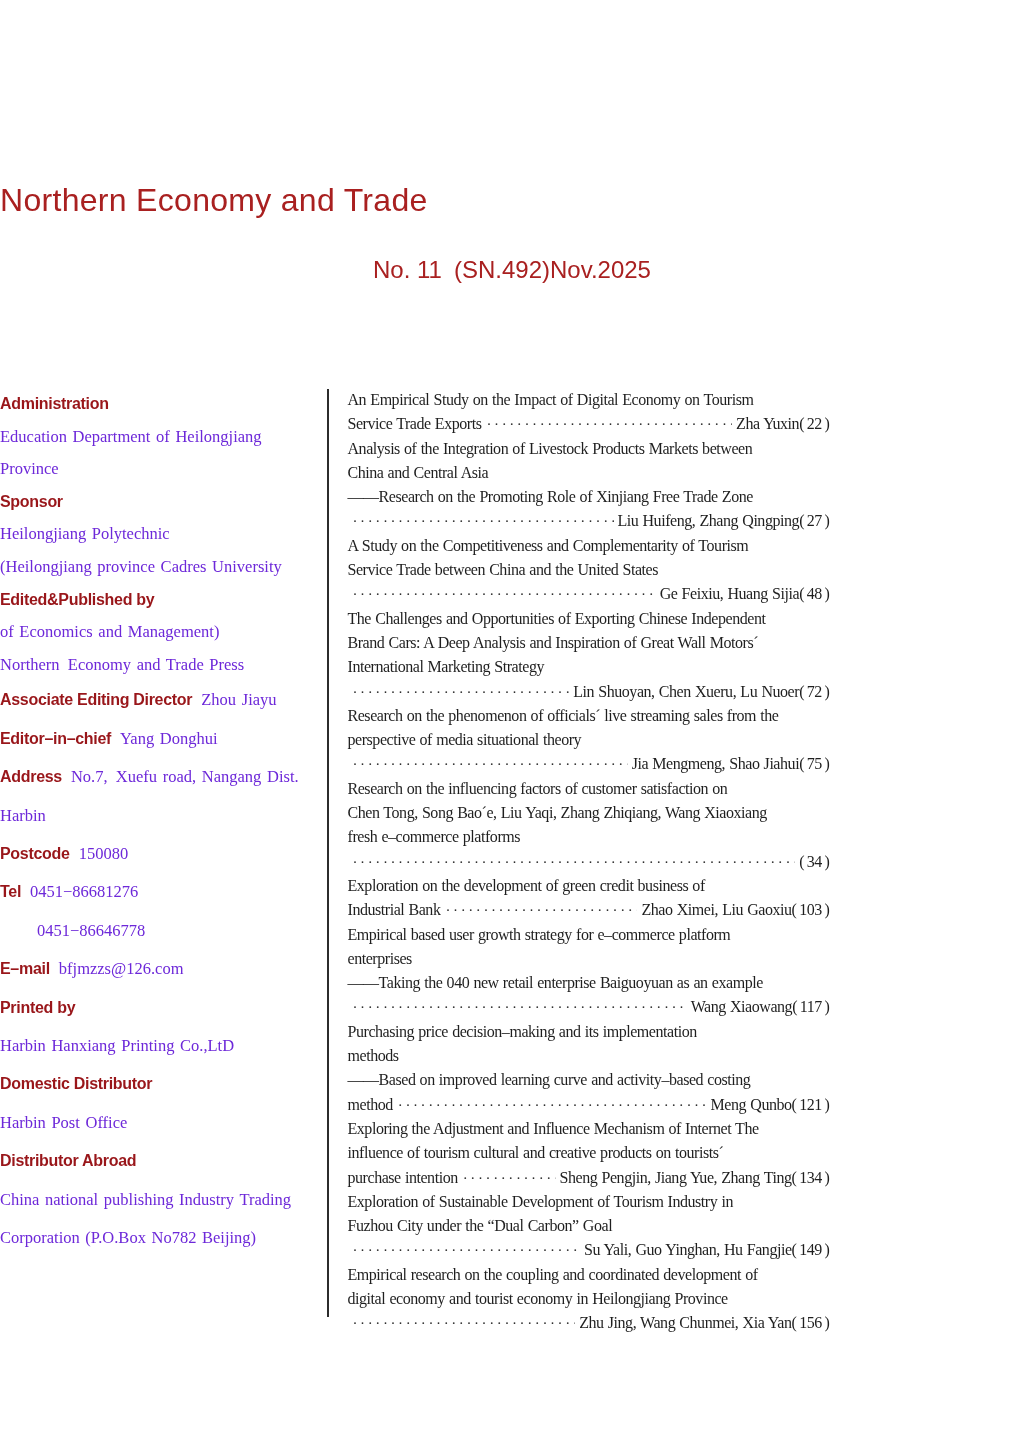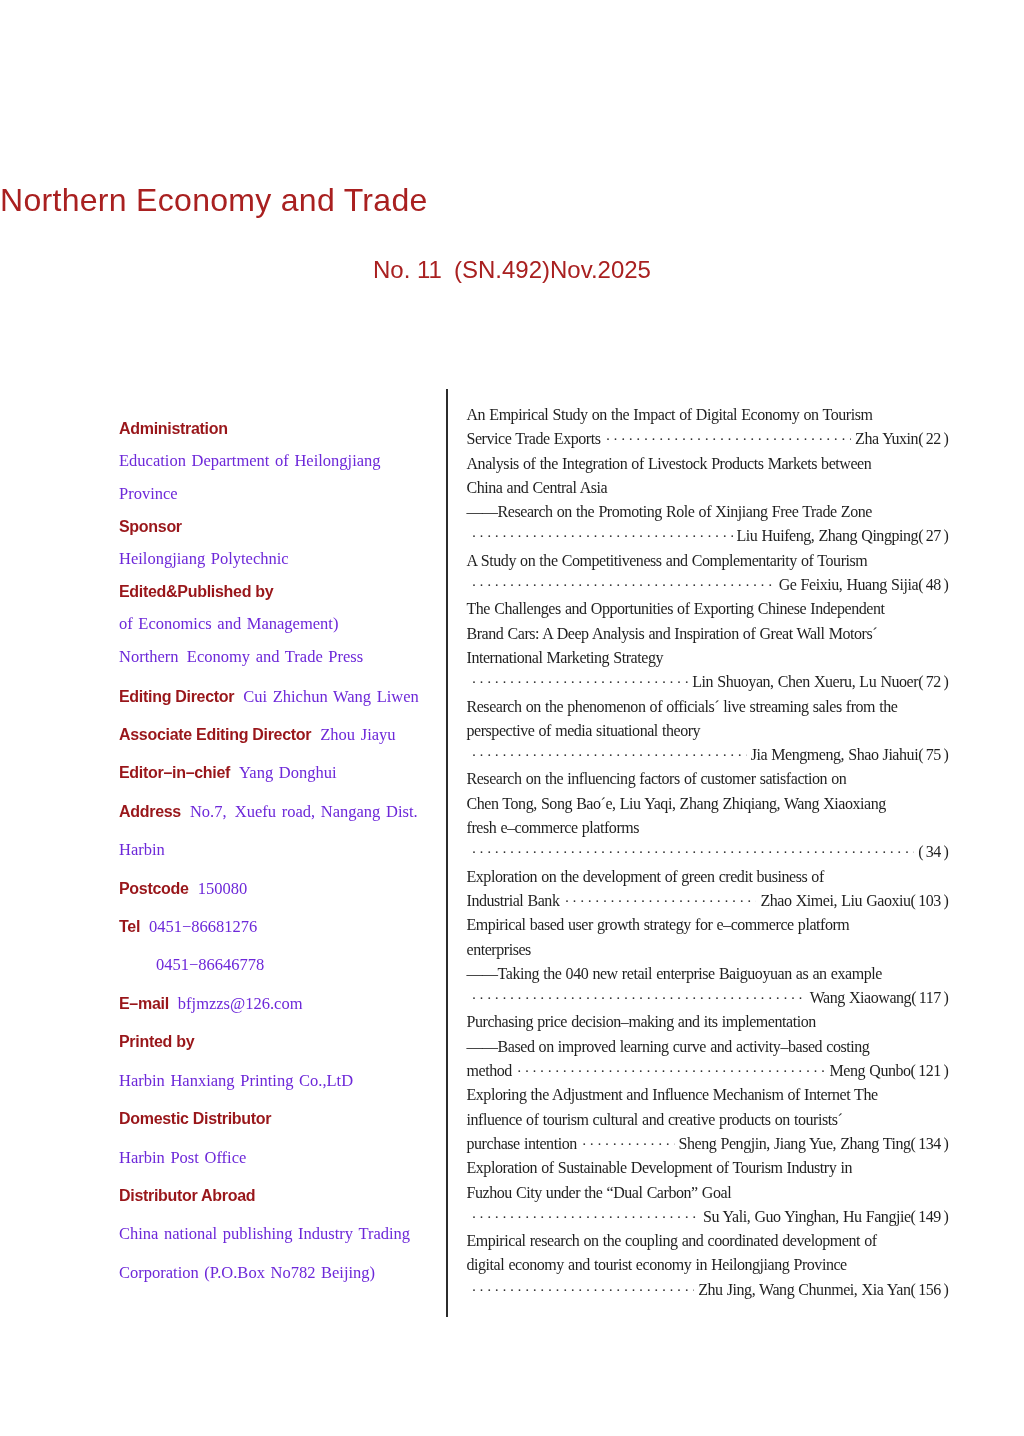--- a/index.html
+++ b/index.html
@@ -9,21 +9,21 @@
   }
   .page-header { text-align:left; padding-top:183px; }
   .journal-title {
     font-family:"Liberation Sans", sans-serif; font-size:32px; line-height:34px;
     color:#a92020; letter-spacing:0.3px;
   }
   .journal-issue-line {
     margin-top:40px; font-family:"Liberation Sans", sans-serif; font-size:24px;
     line-height:26px; color:#a92020; display:flex; justify-content:center; 
   }
-  .columns { display:flex; margin-left:119px; margin-top:105px; align-items:center;gap:8px; }
+  .columns { display:flex; margin-top:105px; align-items:flex-start;gap:8px; }
   .left-column { width:319px; flex:none; }
   .v-divider { flex:none; width:1.5px; height:928px; background:#2c2c2c; margin-top:1px; }
   .right-column { width:482px; flex:none; padding-left:11px; }
 
   
   .lc-line { line-height:32.6px; }
   .lc-line.wide { line-height:38.4px; }
   .lc-line.gap { margin-top:4px; }
   .lc-heading, .lc-label {
     font-family:"Liberation Sans", sans-serif; font-weight:700; font-size:16px;
@@ -59,24 +59,24 @@
     </div>
   </header>
 
   <div class="columns">
     <div class="left-column">
         <div class="lc-line lc-heading">Administration</div>
         <div class="lc-line lc-text">Education Department of Heilongjiang</div>
         <div class="lc-line lc-text">Province</div>
         <div class="lc-line lc-heading">Sponsor</div>
         <div class="lc-line lc-text">Heilongjiang Polytechnic</div>
+        <div class="lc-line lc-text">(Heilongjiang province Cadres University</div>
         <div class="lc-line lc-heading">Edited&amp;Published by</div>
         <div class="lc-line lc-text">of Economics and Management)</div>
         <div class="lc-line lc-text">Northern Economy and Trade Press</div>
-        <div class="lc-line wide gap lc-pair"><span class="lc-label">Editing Director</span><span class="lc-value">Cui Zhichun Wang Liwen</span></div>
         <div class="lc-line wide lc-pair"><span class="lc-label">Associate Editing Director</span><span class="lc-value">Zhou Jiayu</span></div>
         <div class="lc-line wide lc-pair"><span class="lc-label">Editor–in–chief</span><span class="lc-value">Yang Donghui</span></div>
         <div class="lc-line wide lc-pair"><span class="lc-label">Address</span><span class="lc-value">No.7, Xuefu road, Nangang Dist.</span></div>
         <div class="lc-line wide lc-text">Harbin</div>
         <div class="lc-line wide lc-pair"><span class="lc-label">Postcode</span><span class="lc-value">150080</span></div>
         <div class="lc-line wide lc-pair"><span class="lc-label">Tel</span><span class="lc-value">0451−86681276</span></div>
         <div class="lc-line wide indent lc-text">0451−86646778</div>
         <div class="lc-line wide lc-pair"><span class="lc-label">E–mail</span><span class="lc-value">bfjmzzs@126.com</span></div>
         <div class="lc-line wide lc-heading">Printed by</div>
         <div class="lc-line wide lc-text">Harbin Hanxiang Printing Co.,LtD</div>
@@ -102,20 +102,21 @@
           <div class="toc-line">China and Central Asia</div>
           <div class="toc-line">——Research on the Promoting Role of Xinjiang Free Trade Zone</div>
           <div class="toc-line leader">
             <span class="dots">······················································································································································</span>
             <span class="authors">Liu Huifeng, Zhang Qingping</span>
             <span class="pnum">( 27 )</span>
           </div>
         </div>
         <div class="toc-entry">
           <div class="toc-line">A Study on the Competitiveness and Complementarity of Tourism</div>
+          <div class="toc-line">Service Trade between China and the United States</div>
           <div class="toc-line leader">
             <span class="dots">······················································································································································</span>
             <span class="authors">Ge Feixiu, Huang Sijia</span>
             <span class="pnum">( 48 )</span>
           </div>
         </div>
         <div class="toc-entry">
           <div class="toc-line">The Challenges and Opportunities of Exporting Chinese Independent</div>
           <div class="toc-line">Brand Cars: A Deep Analysis and Inspiration of Great Wall Motors´</div>
           <div class="toc-line">International Marketing Strategy</div>
@@ -157,20 +158,21 @@
           <div class="toc-line">enterprises</div>
           <div class="toc-line">——Taking the 040 new retail enterprise Baiguoyuan as an example</div>
           <div class="toc-line leader">
             <span class="dots">······················································································································································</span>
             <span class="authors">Wang Xiaowang</span>
             <span class="pnum">( 117 )</span>
           </div>
         </div>
         <div class="toc-entry">
           <div class="toc-line">Purchasing price decision–making and its implementation</div>
+          <div class="toc-line">methods</div>
           <div class="toc-line">——Based on improved learning curve and activity–based costing</div>
           <div class="toc-line leader">
             <span class="pre">method</span>
             <span class="dots">······················································································································································</span>
             <span class="authors">Meng Qunbo</span>
             <span class="pnum">( 121 )</span>
           </div>
         </div>
         <div class="toc-entry">
           <div class="toc-line">Exploring the Adjustment and Influence Mechanism of Internet The</div>

